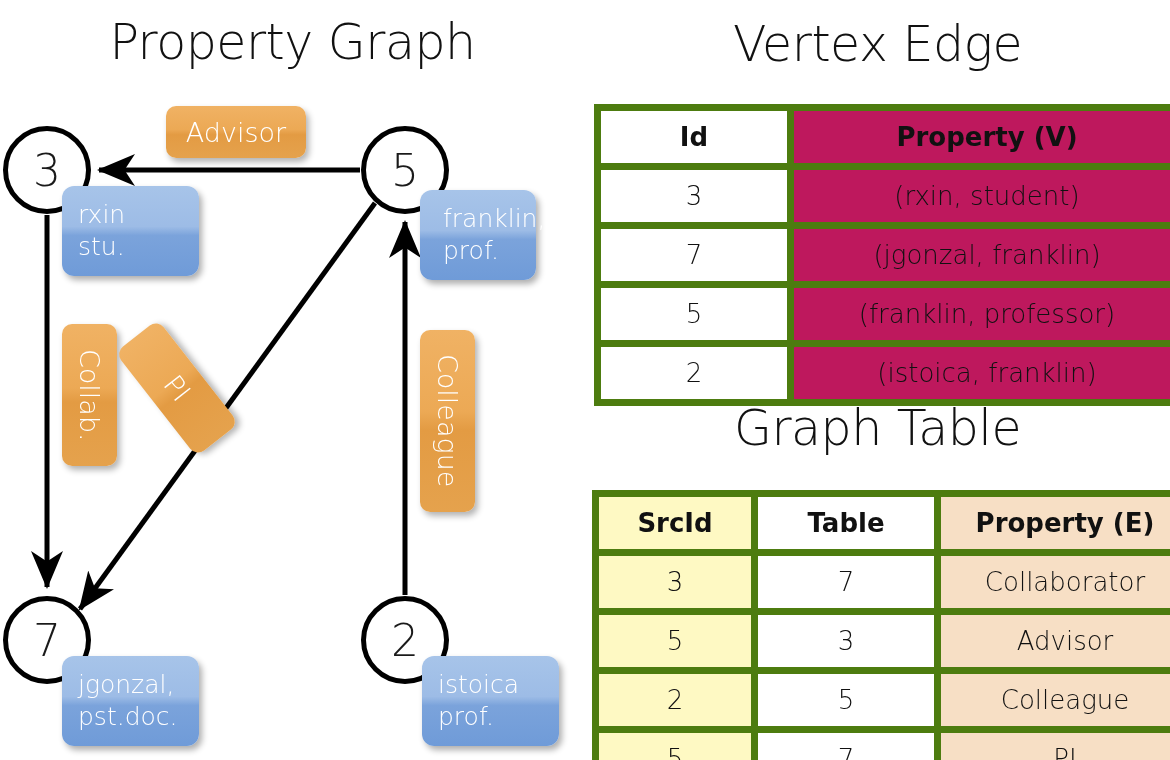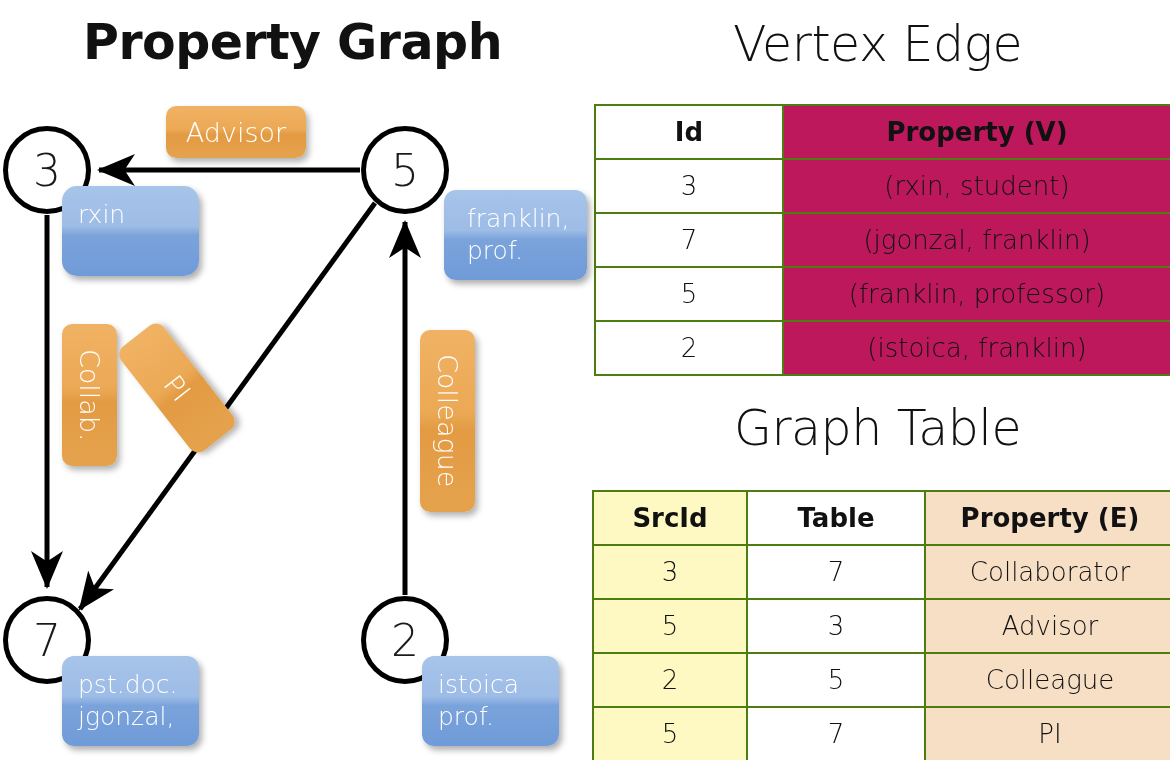--- a/index.html
+++ b/index.html
@@ -27,21 +27,21 @@
     white-space: nowrap;
     text-align: center;
   }
 
   
   #graph-panel {
     position: absolute;
     left: 0; top: 0;
     width: 585px; height: 760px;
   }
-  #graph-title { left: 0; top: 14px; width: 585px; font-weight: bold; }
+  #graph-title { left: 0; top: 14px; width: 585px; }
 
   .graph-svg {
     position: absolute;
     left: 0; top: 0;
     width: 585px; height: 760px;
   }
 
   .node-circle {
     position: absolute;
     width: 88px; height: 88px;
@@ -98,21 +98,21 @@
   
   #vertex-title { left: 585px; top: 16px; width: 585px; }
   #edge-title   { left: 585px; top: 400px; width: 585px; }
 
   table.gtable {
     position: absolute;
     border-collapse: collapse;
     table-layout: fixed;
   }
   table.gtable td, table.gtable th {
-    border: 2px solid #4d7c0f;
+    border: 7px solid #4d7c0f;
     text-align: center;
     font-family: "DejaVu Sans", sans-serif;
     font-weight: 300;
     font-size: 26px;
     color: #111;
     padding: 0;
     height: 52px;
     white-space: nowrap;
   }
   table.gtable th {
@@ -160,32 +160,33 @@
   <div class="node-circle" style="left:361px; top:126px;">
     <span>5</span>
   </div>
   <div class="node-circle" style="left:3px; top:596px;">
     <span>7</span>
   </div>
   <div class="node-circle" style="left:361px; top:596px;">
     <span>2</span>
   </div>
 
-  <div class="prop-box" style="left:62px; top:186px; width:137px; height:90px;border-radius:15px;">
+  <div class="prop-box" style="left:62px; top:186px; width:137px; height:90px;">
     <div>rxin</div>
-  </div>
-
-  <div class="prop-box" style="left:444px; top:190px; width:143px; height:90px;padding-left:23px;">
+    <div>stu.</div>
+  </div>
+
+  <div class="prop-box" style="left:420px; top:190px; width:116px; height:90px;padding-left:23px;">
     <div>franklin,</div>
     <div>prof.</div>
   </div>
 
   <div class="prop-box" style="left:62px; top:656px; width:137px; height:90px;">
+    <div>jgonzal,</div>
     <div>pst.doc.</div>
-    <div>jgonzal,</div>
   </div>
 
   <div class="prop-box" style="left:422px; top:656px; width:137px; height:90px;">
     <div>istoica</div>
     <div>prof.</div>
   </div>
 
   <div class="edge-label" style="left:166px; top:106px; width:140px; height:52px;">
     <span>Advisor</span>
   </div>

